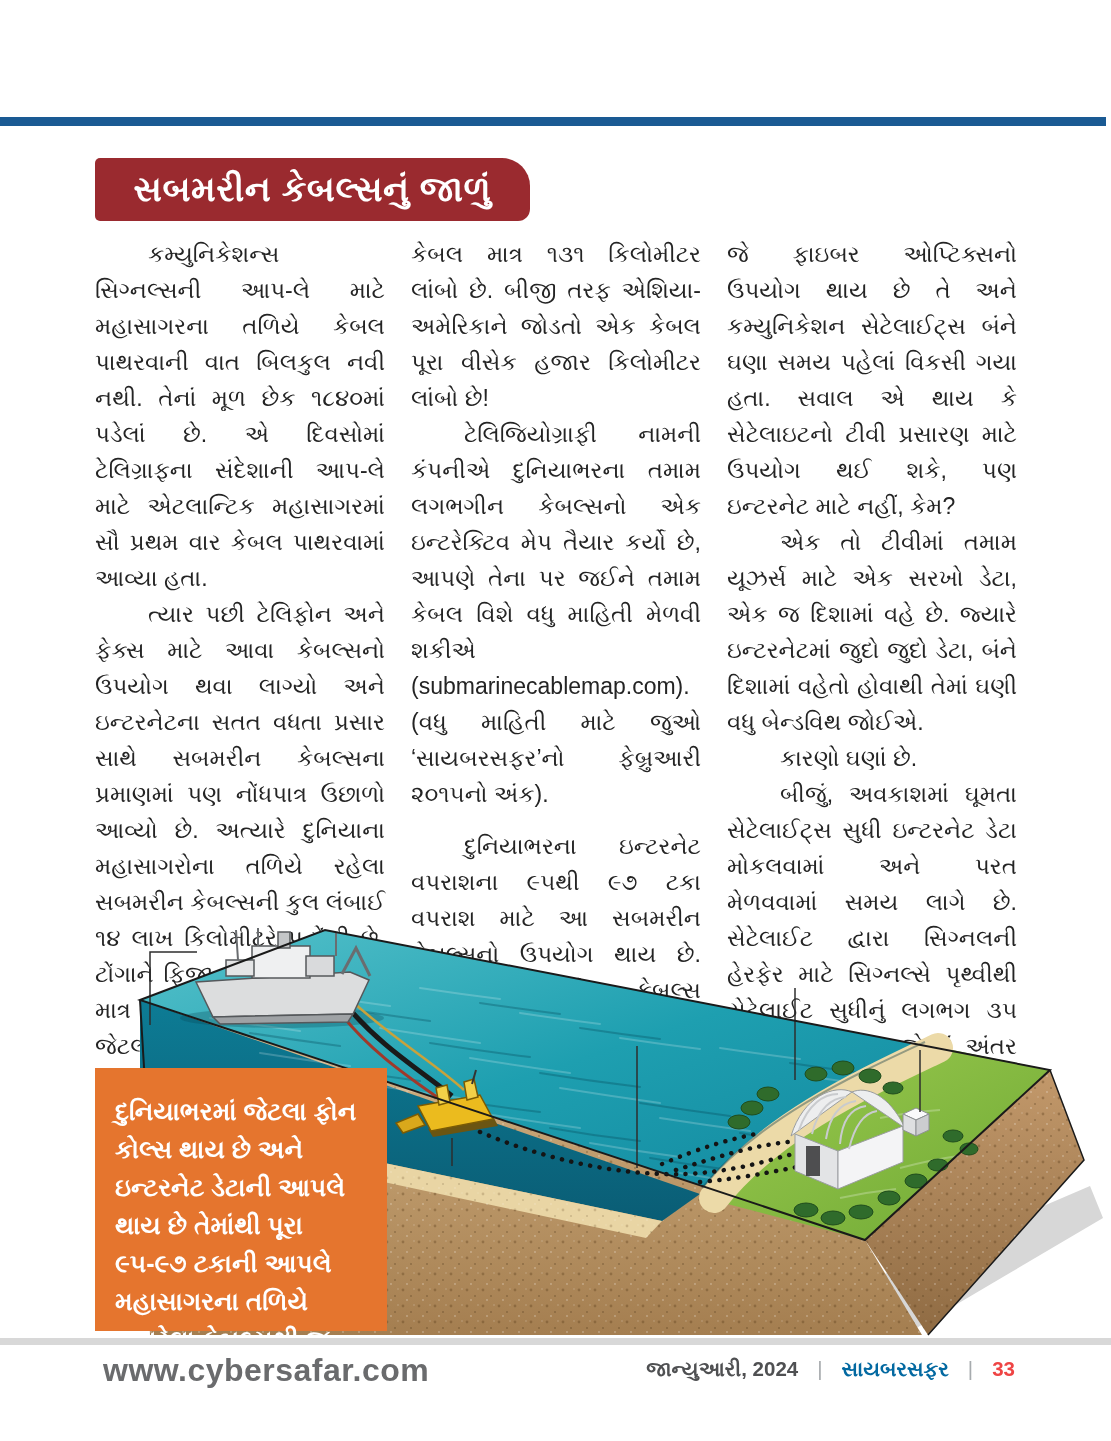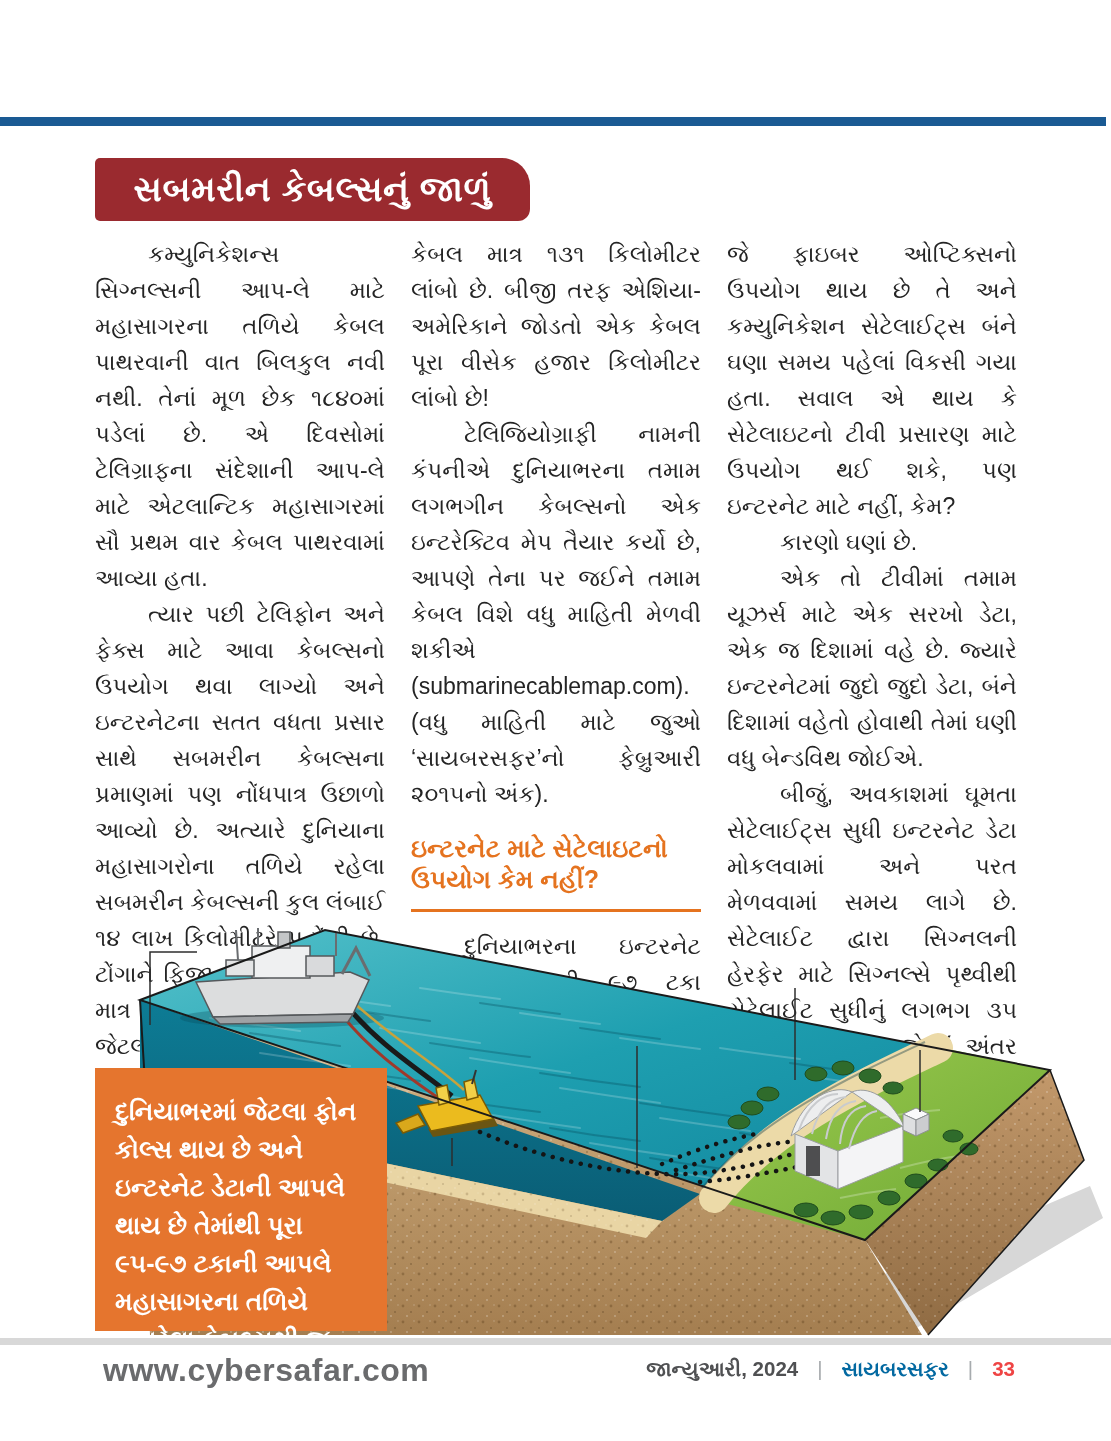--- a/index.html
+++ b/index.html
@@ -42,27 +42,26 @@
   </div>
 
   <div class="cols">
     <div class="col">
       <p>કમ્યુનિકેશન્સ સિગ્નલ્સની આપ-લે માટે મહાસાગરના તળિયે કેબલ પાથરવાની વાત બિલકુલ નવી નથી. તેનાં મૂળ છેક ૧૮૪૦માં પડેલાં છે. એ દિવસોમાં ટેલિગ્રાફના સંદેશાની આપ-લે માટે એટલાન્ટિક મહાસાગરમાં સૌ પ્રથમ વાર કેબલ પાથરવામાં આવ્યા હતા.</p>
       <p>ત્યાર પછી ટેલિફોન અને ફેક્સ માટે આવા કેબલ્સનો ઉપયોગ થવા લાગ્યો અને ઇન્ટરનેટના સતત વધતા પ્રસાર સાથે સબમરીન કેબલ્સના પ્રમાણમાં પણ નોંધપાત્ર ઉછાળો આવ્યો છે. અત્યારે દુનિયાના મહાસાગરોના તળિયે રહેલા સબમરીન કેબલ્સની કુલ લંબાઈ ૧૪ લાખ કિલોમીટરે પહોંચી છે. ટોંગાને ફિજી સાથે જોડતો એક માત્ર કેબલ ૮૨૭ કિલોમીટર જેટલો લાંબો છે, તો આયર્લેન્ડ અને યુકે વચ્ચેનો</p>
     </div>
     <div class="col">
       <p class="cont">કેબલ માત્ર ૧૩૧ કિલોમીટર લાંબો છે. બીજી તરફ એશિયા-અમેરિકાને જોડતો એક કેબલ પૂરા વીસેક હજાર કિલોમીટર લાંબો છે!</p>
       <p>ટેલિજિયોગ્રાફી નામની કંપનીએ દુનિયાભરના તમામ લગભગીન કેબલ્સનો એક ઇન્ટરેક્ટિવ મેપ તૈયાર કર્યો છે, આપણે તેના પર જઈને તમામ કેબલ વિશે વધુ માહિતી મેળવી શકીએ (submarinecablemap.com). (વધુ માહિતી માટે જુઓ ‘સાયબરસફર’નો ફેબ્રુઆરી ૨૦૧૫નો અંક).</p>
-      <div class="subhead">ઇન્ટરનેટ માટે સેટેલાઇટનો ઉપયોગ કેમ નહીં?</div>
       <p class="after-sub">દુનિયાભરના ઇન્ટરનેટ વપરાશના ૯૫થી ૯૭ ટકા વપરાશ માટે આ સબમરીન કેબલ્સનો ઉપયોગ થાય છે. અત્યારે સબમરીન કેબલ્સ તરીકે</p>
     </div>
     <div class="col">
       <p class="cont">જે ફાઇબર ઓપ્ટિક્સનો ઉપયોગ થાય છે તે અને કમ્યુનિકેશન સેટેલાઈટ્સ બંને ઘણા સમય પહેલાં વિકસી ગયા હતા. સવાલ એ થાય કે સેટેલાઇટનો ટીવી પ્રસારણ માટે ઉપયોગ થઈ શકે, પણ ઇન્ટરનેટ માટે નહીં, કેમ?</p>
+      <p>એક તો ટીવીમાં તમામ યૂઝર્સ માટે એક સરખો ડેટા, એક જ દિશામાં વહે છે. જ્યારે ઇન્ટરનેટમાં જુદો જુદો ડેટા, બંને દિશામાં વહેતો હોવાથી તેમાં ઘણી વધુ બેન્ડવિથ જોઈએ.</p>
       <p>કારણો ઘણાં છે.</p>
-      <p>એક તો ટીવીમાં તમામ યૂઝર્સ માટે એક સરખો ડેટા, એક જ દિશામાં વહે છે. જ્યારે ઇન્ટરનેટમાં જુદો જુદો ડેટા, બંને દિશામાં વહેતો હોવાથી તેમાં ઘણી વધુ બેન્ડવિથ જોઈએ.</p>
       <p>બીજું, અવકાશમાં ઘૂમતા સેટેલાઈટ્સ સુધી ઇન્ટરનેટ ડેટા મોકલવામાં અને પરત મેળવવામાં સમય લાગે છે. સેટેલાઈટ દ્વારા સિગ્નલની હેરફેર માટે સિગ્નલ્સે પૃથ્વીથી સેટેલાઈટ સુધીનું લગભગ ૩૫ હજાર કિલોમીટર જેટલું અંતર બે વાર કાપવું પડે છે.</p>
     </div>
   </div>
 
   <div class="diagram">
     <svg width="1111" height="425" viewBox="0 0 1111 425">
       <defs>
         <linearGradient id="gWaterTop" x1="0" y1="0" x2="1" y2="1">
           <stop offset="0" stop-color="#56C2CB"></stop>
             <stop offset="0.45" stop-color="#1E9FB0"></stop>

